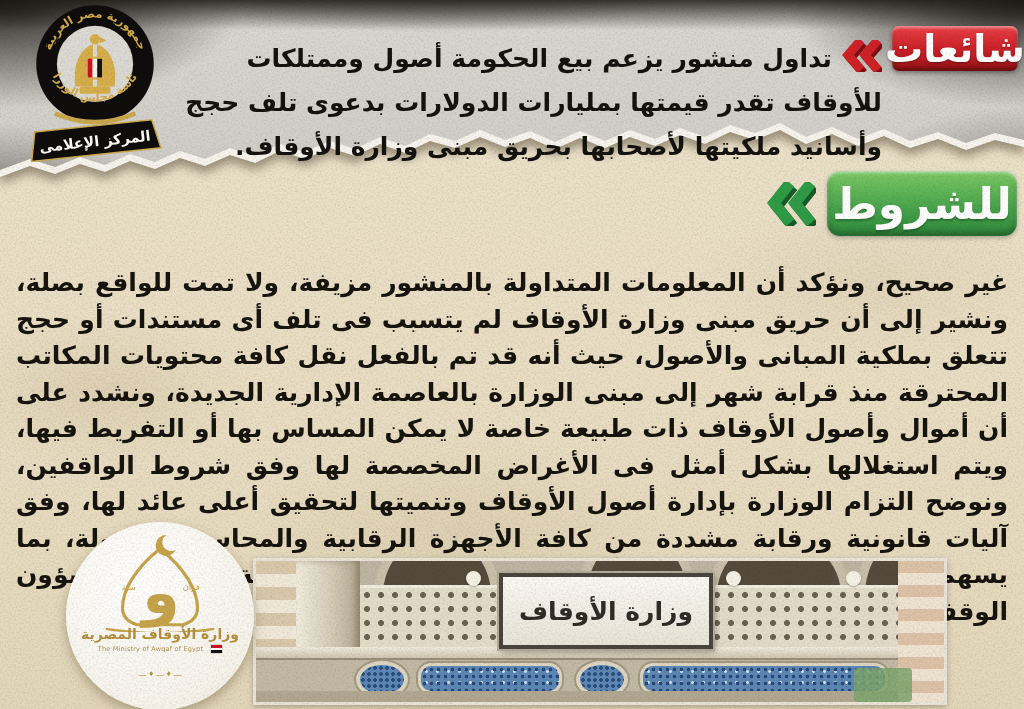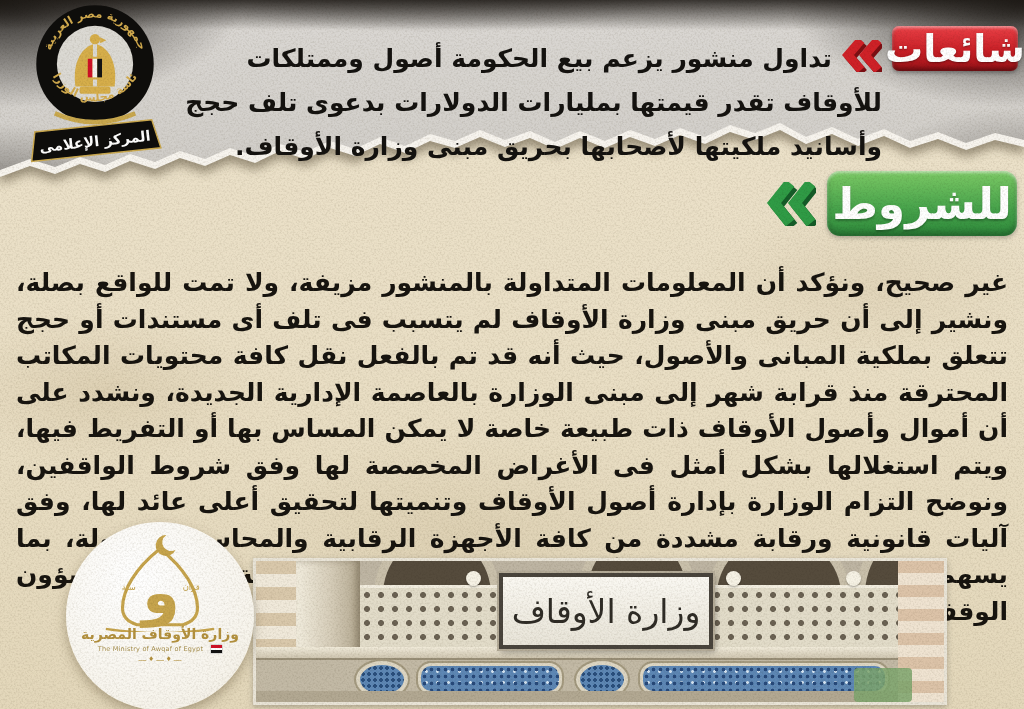--- a/index.html
+++ b/index.html
@@ -62,21 +62,21 @@
   
   .awqaf-logo{position:absolute;left:66px;top:522px;width:188px;height:188px;border-radius:50%;
     background:radial-gradient(circle at 38% 30%,#ffffff,#f7f4ec 70%,#eee9dd 100%);
     box-shadow:0 5px 12px rgba(70,55,25,.35);z-index:30;
     display:flex;flex-direction:column;align-items:center;padding-top:10px;box-sizing:border-box;}
   .logo-name-ar{font-size:14px;font-weight:bold;color:#b3913e;margin-top:-6px;text-align:center;}
   .logo-row-en{display:flex;align-items:center;gap:8px;margin-top:3px;}
   .logo-name-en{font-size:6.5px;color:#a8914f;letter-spacing:.2px;}
   .logo-flag{width:11px;height:8px;background:linear-gradient(180deg,#ce1126 0 33%,#ffffff 33% 66%,#111 66% 100%);
     box-shadow:0 0 0 .5px #bbb;}
-  .logo-motto{font-size:6.5px;color:#b3913e;margin-top:2px;letter-spacing:1px;}
+  .logo-motto{font-size:6.5px;color:#b3913e;margin-top:17px;letter-spacing:1px;}
 
   
   .photo{position:absolute;left:253px;top:558px;width:688px;height:141px;border:3px solid #e9e4d7;
     box-shadow:0 2px 6px rgba(0,0,0,.25);background:linear-gradient(180deg,#bdb4a2,#c9c1b0);overflow:hidden;z-index:25;}
   .photo *{position:absolute;}
   .ph-stripes{left:0;top:0;width:40px;height:100%;
     background:repeating-linear-gradient(180deg,#d9c8ab 0 13px,#f0e9da 13px 26px);}
   .ph-column{left:40px;top:0;width:64px;height:100%;
     background:linear-gradient(90deg,#f2edde 0%,#d5ccb8 55%,#b3a890 100%);
     box-shadow:inset -4px 0 6px rgba(80,70,50,.35);}
@@ -211,21 +211,21 @@
     <div class="ph-mosaic-band"></div>
     <div class="ph-medallion" style="left:100px;"></div>
     <div class="ph-panel" style="left:162px;width:138px;"></div>
     <div class="ph-medallion" style="left:320px;"></div>
     <div class="ph-panel" style="left:384px;width:242px;"></div>
     <div class="ph-bottom"></div>
     <div class="ph-bricks"></div>
     <div class="ph-green"></div>
     <div style="left:243px;top:12px;width:206px;height:68px;background:linear-gradient(#faf8f2,#e8e4d8);
                 border:4px solid #49443c;box-shadow:0 0 0 2px #b3aa97,2px 3px 6px rgba(0,0,0,.35);
-                display:flex;align-items:center;justify-content:center;font-size:33px;font-weight:normal;color:#2f2c26;" dir="rtl">
+                display:flex;align-items:center;justify-content:center;font-size:25px;font-weight:bold;color:#2f2c26;" dir="rtl">
       <span>وزارة الأوقاف</span>
     </div>
   </div>
 
   <svg class="noise-overlay" width="1024" height="709">
     <filter id="grain">
       <feTurbulence type="fractalNoise" baseFrequency="0.55" numOctaves="2" seed="7" stitchTiles="stitch"></feTurbulence>
       <feColorMatrix type="matrix" values="0 0 0 0 0.24  0 0 0 0 0.21  0 0 0 0 0.15  0.75 0 0 0 -0.32"></feColorMatrix>
     </filter>
     <rect width="1024" height="709" filter="url(#grain)"></rect>

